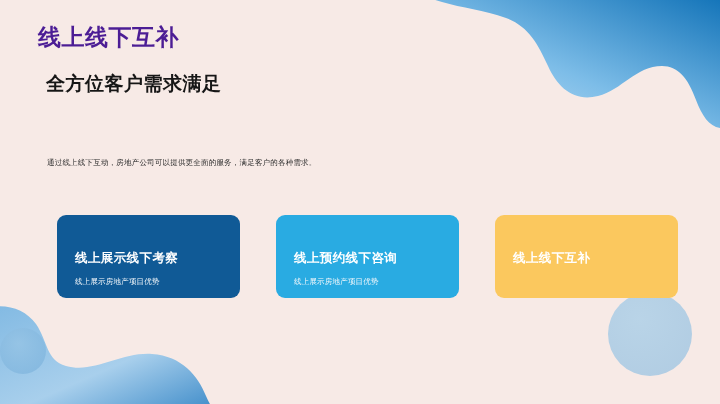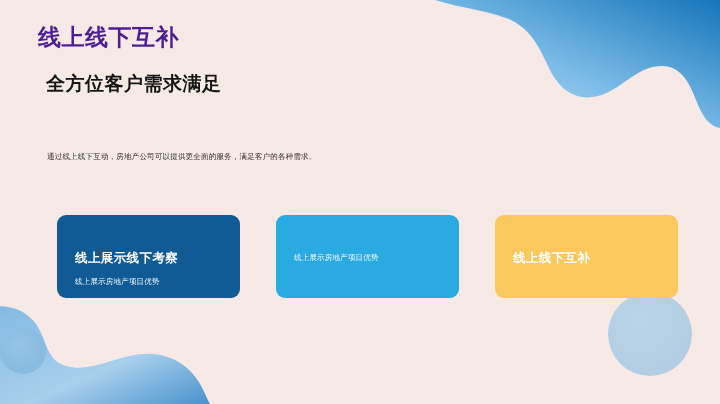--- a/index.html
+++ b/index.html
@@ -73,21 +73,21 @@
     font-size: 19px;
     font-weight: bold;
     color: #161616;
     letter-spacing: .5px;
     line-height: 1.2;
     text-align: center;
   }
   #body-paragraph {
     position: absolute;
     left: 47px;
-    top: 150px;
+    top: 156px;
     width: 300px;
     font-size: 7.5px;
     color: #2b2b2b;
     line-height: 1.9;
     letter-spacing: .2px;
   }
 
   
   #cards {
     position: absolute;
@@ -160,20 +160,21 @@
   <div id="body-paragraph">通过线上线下互动，房地产公司可以提供更全面的服务，满足客户的各种需求。</div>
 
   <div id="cards">
 
     <div class="card" style="background: rgb(16, 90, 150);">
       <div class="card-title">线上展示线下考察</div>
       <div class="card-desc">线上展示房地产项目优势</div>
     </div>
 
     <div class="card" style="background: rgb(41, 171, 226);">
+      <div class="card-title">线上预约线下咨询</div>
       <div class="card-desc">线上展示房地产项目优势</div>
     </div>
 
     <div class="card" style="background: rgb(251, 200, 94);">
       <div class="card-title">线上线下互补</div>
     </div>
 
   </div>
 </div>
 

